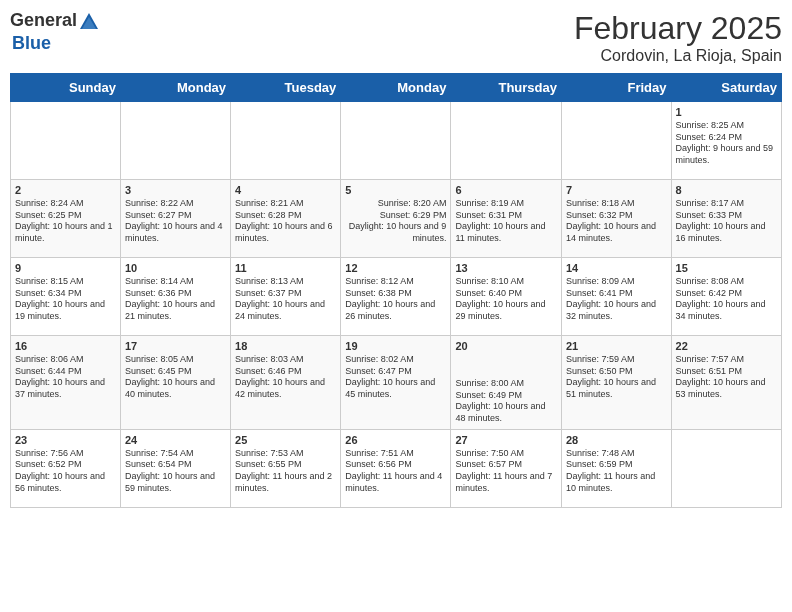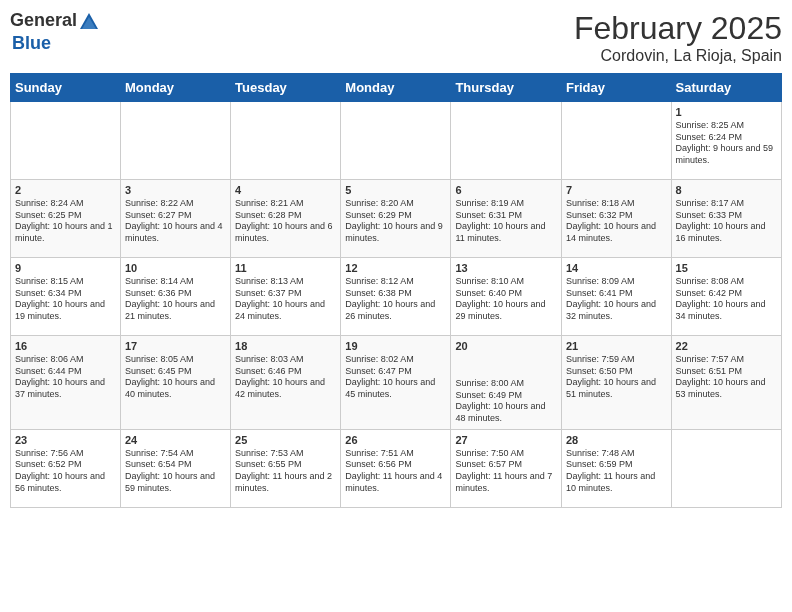--- a/index.html
+++ b/index.html
@@ -14,21 +14,21 @@
     .title-area { text-align: right; }
     .main-title { font-size: 32px; color: #333; font-weight: normal; }
     .sub-title { font-size: 16px; color: #333; font-weight: normal; }
     
     .calendar { width: 100%; border-collapse: collapse; border: 1px solid #ccc; }
     
     .calendar thead th {
       background-color: #1a5fa8;
       color: #fff;
       padding: 6px 4px;
-      text-align: left;
+      text-align: right;
       font-size: 13px;
       font-weight: bold;
       border: 1px solid #1a5fa8;
     }
     
     .calendar tbody td {
       border: 1px solid #ccc;
       vertical-align: top;
       padding: 4px;
       width: 113px;
@@ -120,21 +120,21 @@
 Daylight: 10 hours and 4 minutes.</div>
           </td>
           <td>
             <span class="day-number">4</span>
             <div class="day-info" style="white-space: pre-line;">Sunrise: 8:21 AM
 Sunset: 6:28 PM
 Daylight: 10 hours and 6 minutes.</div>
           </td>
           <td>
             <span class="day-number">5</span>
-            <div class="day-info" style="white-space: pre-line;">Sunrise: 8:20 AM
+            <div class="day-info" style="white-space: pre-line; text-align: right;">Sunrise: 8:20 AM
 Sunset: 6:29 PM
 Daylight: 10 hours and 9 minutes.</div>
           </td>
           <td>
             <span class="day-number">6</span>
             <div class="day-info" style="white-space: pre-line;">Sunrise: 8:19 AM
 Sunset: 6:31 PM
 Daylight: 10 hours and 11 minutes.</div>
           </td>
           <td>

